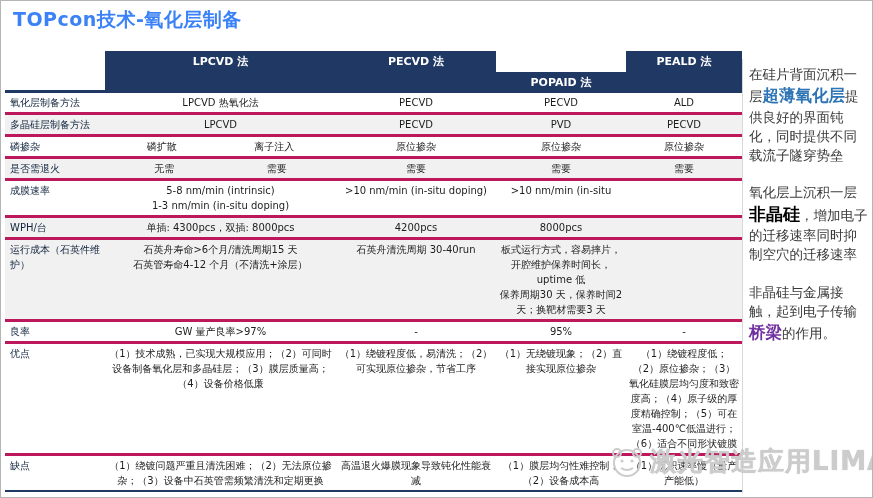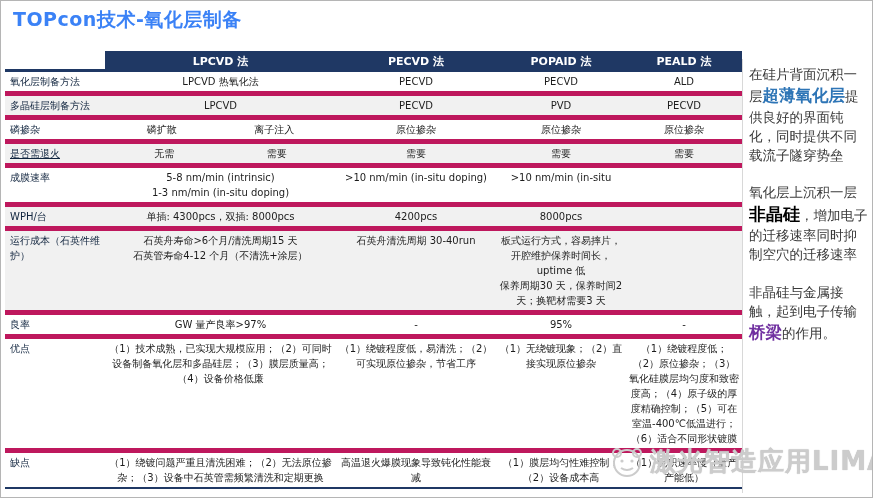--- a/index.html
+++ b/index.html
@@ -13,21 +13,21 @@
     color:#3b82f6;letter-spacing:0.5px;
   }
   
   .cmp-table{position:absolute;left:4px;top:50px;width:737px;}
   .hdr-row{display:flex;}
   .hdr-cell{
     background:#1F3864;color:#fff;font-weight:bold;font-size:11px;
     text-align:center;padding:3px 0 3px;box-sizing:border-box;
   }
   .hdr-cell.lbl{background:#fff;border-bottom:3px solid #1F3864;}
-  .row{display:flex;border-bottom:5px solid #be185d;background:#fff;}
+  .row{display:flex;border-bottom:3px solid #be185d;background:#fff;}
   .row.shaded{background:#F1F1F1;}
   .row:last-child{border-bottom:2.5px solid #1F3864;}
   .cell{
     font-size:10px;line-height:15px;text-align:center;color:#1c1c1c;
     padding:2px 3px;box-sizing:border-box;
   }
   .cell.lbl{text-align:left;padding-left:5px;color:#10243e;}
   .pair{display:flex;justify-content:space-around;}
   .seg-line{display:block;}
   
@@ -55,21 +55,21 @@
 
 <div class="page">
 
   <div class="title">TOPcon技术-氧化层制备</div>
 
   <div class="cmp-table">
       <div class="hdr-row">
         <div class="hdr-cell lbl" style="width: 100px;"></div>
         <div class="hdr-cell" style="width: 231px;">LPCVD 法</div>
         <div class="hdr-cell" style="width: 160px;">PECVD 法</div>
-        <div class="hdr-cell" style="width: 130px;">POPAID 法</div>
+        <div class="hdr-cell" style="width: 130px; margin-top: 21px;">POPAID 法</div>
         <div class="hdr-cell" style="width: 116px;">PEALD 法</div>
       </div>
       <div class="row">
         <div class="cell lbl" style="width: 100px;">氧化层制备方法</div>
         <div class="cell" style="width: 231px;">
           <div class="seg-line">LPCVD 热氧化法</div>
         </div>
         <div class="cell" style="width: 160px;">
           <div class="seg-line">PECVD</div>
         </div>
@@ -107,21 +107,21 @@
           <div class="seg-line">原位掺杂</div>
         </div>
         <div class="cell" style="width: 130px;">
           <div class="seg-line">原位掺杂</div>
         </div>
         <div class="cell" style="width: 116px;">
           <div class="seg-line">原位掺杂</div>
         </div>
       </div>
       <div class="row shaded">
-        <div class="cell lbl" style="width: 100px; text-decoration: underline;">是否需退火</div>
+        <div class="cell lbl" style="width: 100px;">是否需退火</div>
         <div class="cell" style="width: 231px;">
           <div class="pair">
             <span>无需</span>
             <span>需要</span>
           </div>
         </div>
         <div class="cell" style="width: 160px;">
           <div class="seg-line">需要</div>
         </div>
         <div class="cell" style="width: 130px;">

